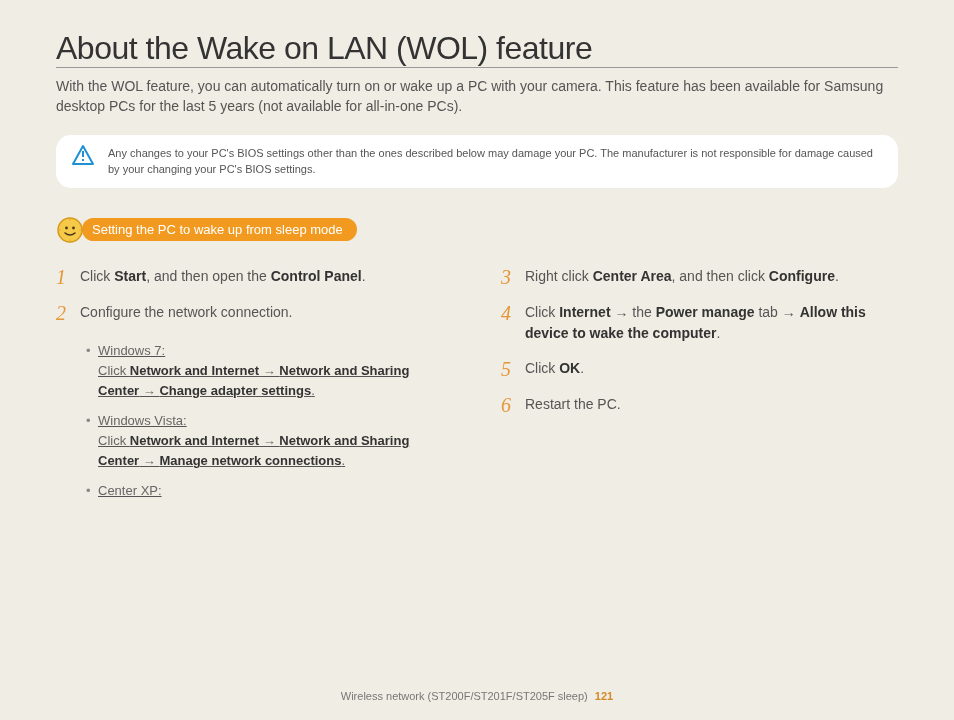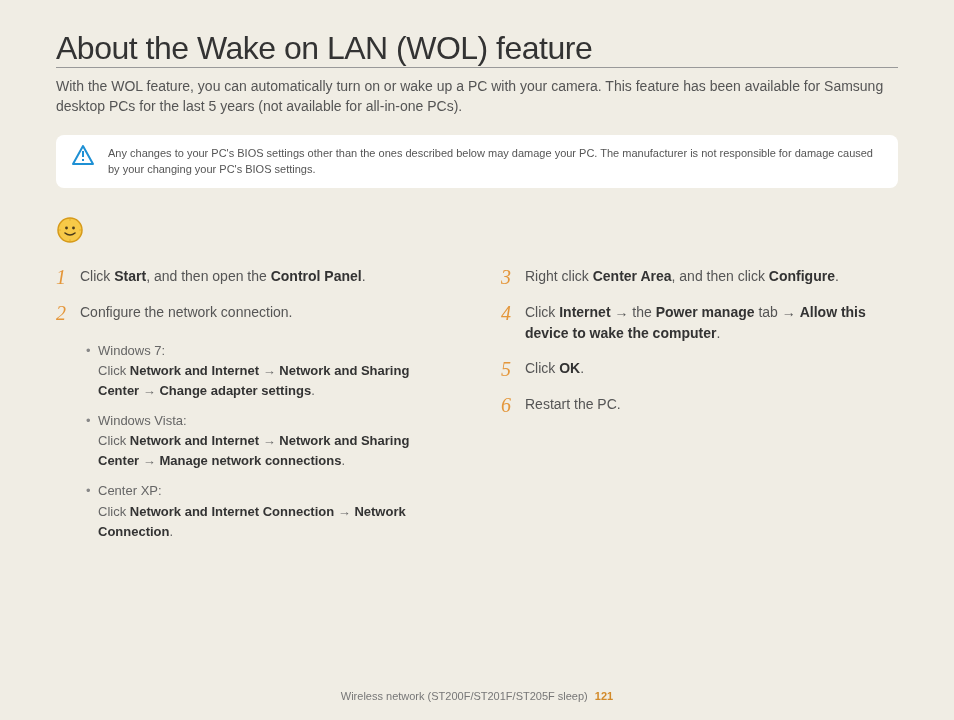--- a/index.html
+++ b/index.html
@@ -24,21 +24,21 @@
     margin-bottom: 8px;
   }
   .intro {
     font-size: 14px;
     line-height: 1.45;
     color: #555;
     margin-bottom: 18px;
   }
   .warning-box {
     background: #ffffff;
-    border-radius: 8px;
+    border-radius: 15px;
     padding: 10px 18px 10px 16px;
     display: flex;
     align-items: flex-start;
     gap: 14px;
     margin-bottom: 28px;
   }
   .warning-box .icon svg { display: block; }
   .warning-box .wtext {
     font-size: 11px;
     line-height: 1.5;
@@ -86,20 +86,21 @@
     line-height: 1.5;
     color: #555;
     flex: 1;
   }
   .step .body .line { margin-bottom: 18px; }
   .step .body b { color: #333; font-weight: bold; }
   ul.sub {
     list-style: none;
     padding-left: 4px;
     margin-top: 4px;
+    text-decoration: underline;
   }
   ul.sub li {
     position: relative;
     padding-left: 14px;
     font-size: 13px;
     line-height: 1.55;
     margin-bottom: 10px;
     color: #666;
   }
   ul.sub li::before {
@@ -145,20 +146,21 @@
   <div class="section-header">
     <span class="badge-icon">
       <svg width="28" height="28" viewBox="0 0 28 28">
         <circle cx="14" cy="14" r="12" fill="#f7c948" stroke="#d69a1a" stroke-width="1.5"></circle>
         <path d="M14 2 L15 5 L14 4 L13 5 Z M26 14 L23 15 L24 14 L23 13 Z M14 26 L13 23 L14 24 L15 23 Z M2 14 L5 13 L4 14 L5 15 Z" fill="#d69a1a" opacity="0.6"></path>
         <circle cx="10.5" cy="12" r="1.4" fill="#4a3a1a"></circle>
         <circle cx="17.5" cy="12" r="1.4" fill="#4a3a1a"></circle>
         <path d="M9 17 Q14 21 19 17" fill="none" stroke="#4a3a1a" stroke-width="1.6" stroke-linecap="round"></path>
       </svg>
     </span>
+    <span class="pill">Setting the PC to wake up from sleep mode</span>
   </div>
 
   <div class="columns">
     <div class="col">
 
       <div class="step">
         <div class="num">1</div>
         <div class="body">
           <span>Click </span><b>Start</b><span>, and then open the </span><b>Control Panel</b><span>.</span>
         </div>
@@ -172,21 +174,20 @@
             <li>
               <span class="os">Windows 7:</span>
               <span class="instr"><span>Click </span><b>Network and Internet</b><span> → </span><b>Network and Sharing Center</b><span> → </span><b>Change adapter settings</b><span>.</span></span>
             </li>
             <li>
               <span class="os">Windows Vista:</span>
               <span class="instr"><span>Click </span><b>Network and Internet</b><span> → </span><b>Network and Sharing Center</b><span> → </span><b>Manage network connections</b><span>.</span></span>
             </li>
             <li>
               <span class="os">Center XP:</span>
-              <span class="instr"><span>Click </span><b>Network and Internet Connection</b><span> → </span><b>Network Connection</b><span></span><b></b><span>.</span></span>
             </li>
           </ul>
         </div>
       </div>
 
     </div>
 
     <div class="col">
 
       <div class="step">

